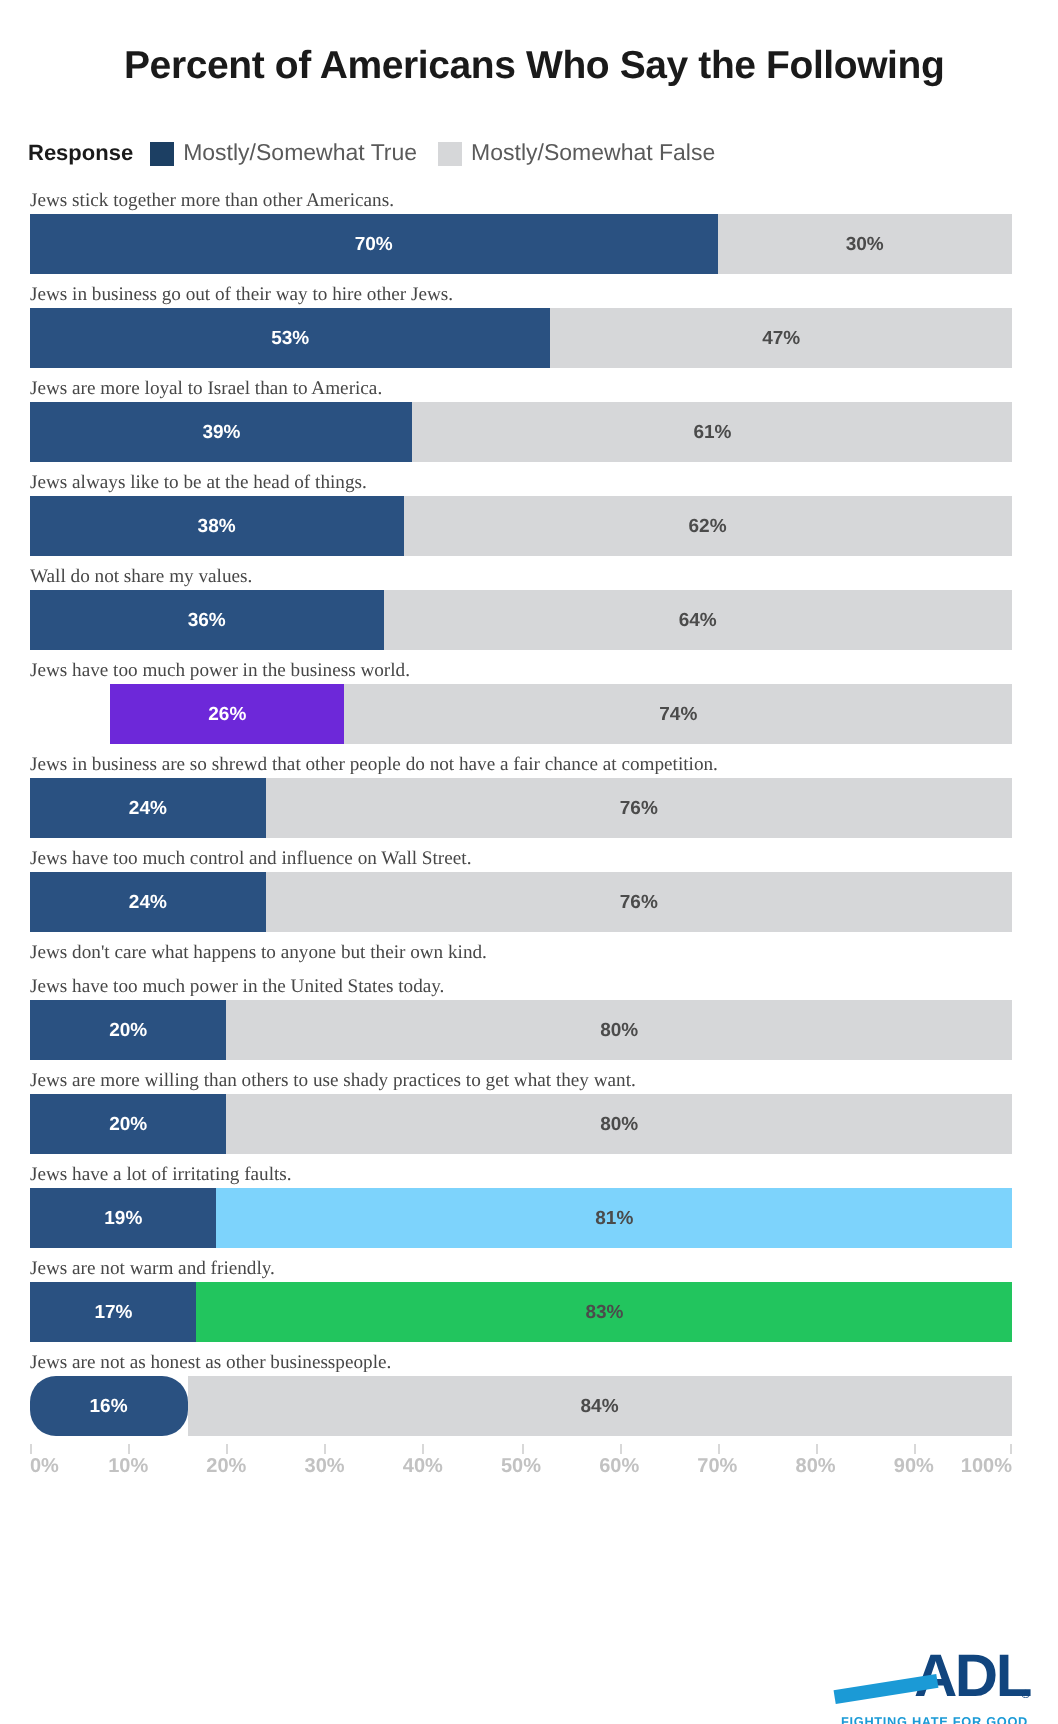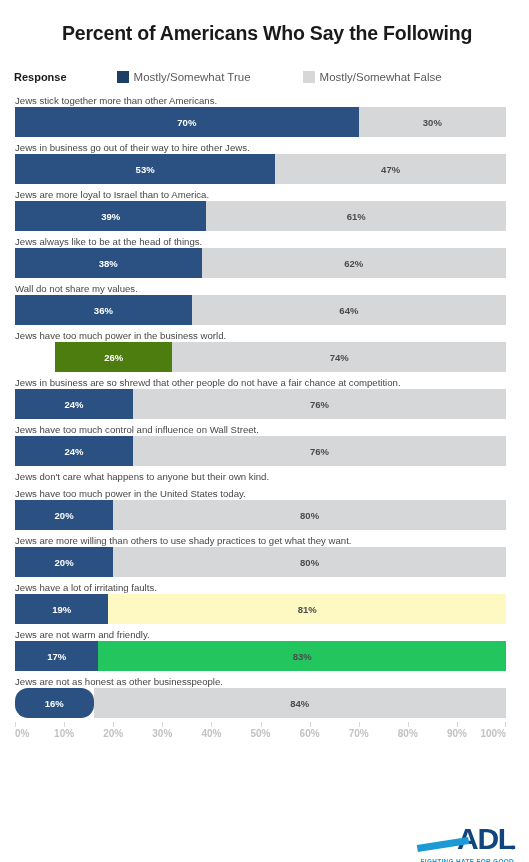--- a/index.html
+++ b/index.html
@@ -33,21 +33,20 @@
     box-sizing: border-box;
   }
   .title-line { display: block; margin-left: 48px; }
 
   
   .legend {
     display: flex;
     align-items: center;
     padding: 9px 0 0 14px;
     height: 18px;
-    gap: 42px;
   }
   .legend-title {
     font-size: 11px;
     font-weight: bold;
     color: #1a1a1a;
     margin-right: 8px;
   }
   .legend-item {
     display: flex;
     align-items: center;
@@ -75,20 +74,21 @@
     padding: 0 23px 0 15px;
     box-sizing: border-box;
   }
   .row-label {
     font-size: 9.6px;
     color: #474747;
     line-height: 13px;
     height: 13px;
     white-space: nowrap;
     overflow: hidden;
+    font-family: Liberation Serif, serif;
   }
   .bar-track {
     display: flex;
     height: 30px;
     width: 100%;
     overflow: hidden;
   }
   .seg {
     display: flex;
     align-items: center;
@@ -244,21 +244,21 @@
       <div class="row">
         <div class="row-label">Wall do not share my values.</div>
         <div class="bar-track">
           <div class="seg seg-true" style="width: 36%; background: rgb(42, 81, 129);">36%</div>
           <div class="seg seg-false" style="width: 64%; background: rgb(214, 215, 217);">64%</div>
         </div>
       </div>
       <div class="row">
         <div class="row-label">Jews have too much power in the business world.</div>
         <div class="bar-track">
-          <div class="seg seg-true" style="width: 26%; background: #4d7c0f; margin-left: 40px;">26%</div>
+          <div class="seg seg-true" style="width: 26%; background: #6d28d9; margin-left: 40px;">26%</div>
           <div class="seg seg-false" style="width: 74%; background: rgb(214, 215, 217);">74%</div>
         </div>
       </div>
       <div class="row">
         <div class="row-label">Jews in business are so shrewd that other people do not have a fair chance at competition.</div>
         <div class="bar-track">
           <div class="seg seg-true" style="width: 24%; background: rgb(42, 81, 129);">24%</div>
           <div class="seg seg-false" style="width: 76%; background: rgb(214, 215, 217);">76%</div>
         </div>
       </div>
@@ -283,21 +283,21 @@
         <div class="row-label">Jews are more willing than others to use shady practices to get what they want.</div>
         <div class="bar-track">
           <div class="seg seg-true" style="width: 20%; background: rgb(42, 81, 129);">20%</div>
           <div class="seg seg-false" style="width: 80%; background: rgb(214, 215, 217);">80%</div>
         </div>
       </div>
       <div class="row">
         <div class="row-label">Jews have a lot of irritating faults.</div>
         <div class="bar-track">
           <div class="seg seg-true" style="width: 19%; background: rgb(42, 81, 129);">19%</div>
-          <div class="seg seg-false" style="width: 81%; background: #fef9c3;">81%</div>
+          <div class="seg seg-false" style="width: 81%; background: #7dd3fc;">81%</div>
         </div>
       </div>
       <div class="row">
         <div class="row-label">Jews are not warm and friendly.</div>
         <div class="bar-track">
           <div class="seg seg-true" style="width: 17%; background: rgb(42, 81, 129);">17%</div>
           <div class="seg seg-false" style="width: 83%; background: #22c55e; text-align: center;">83%</div>
         </div>
       </div>
       <div class="row">

